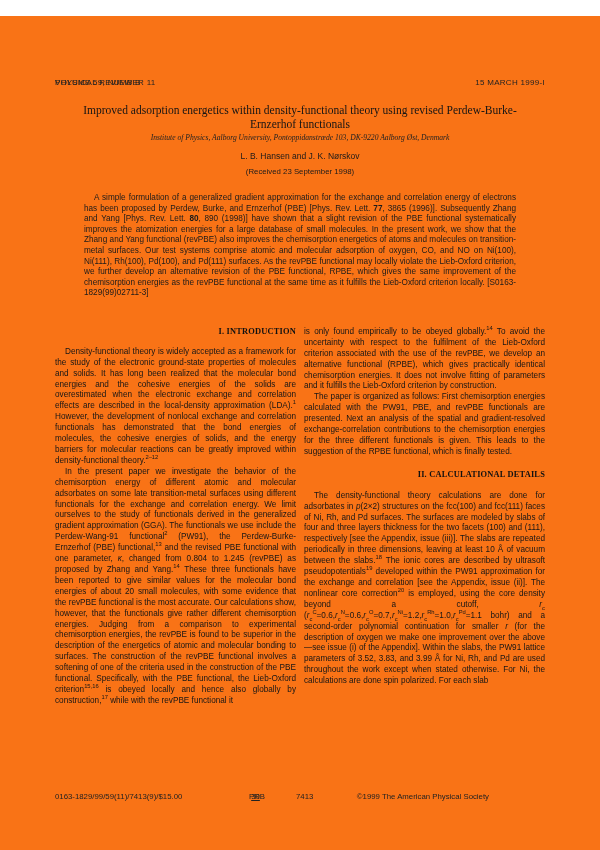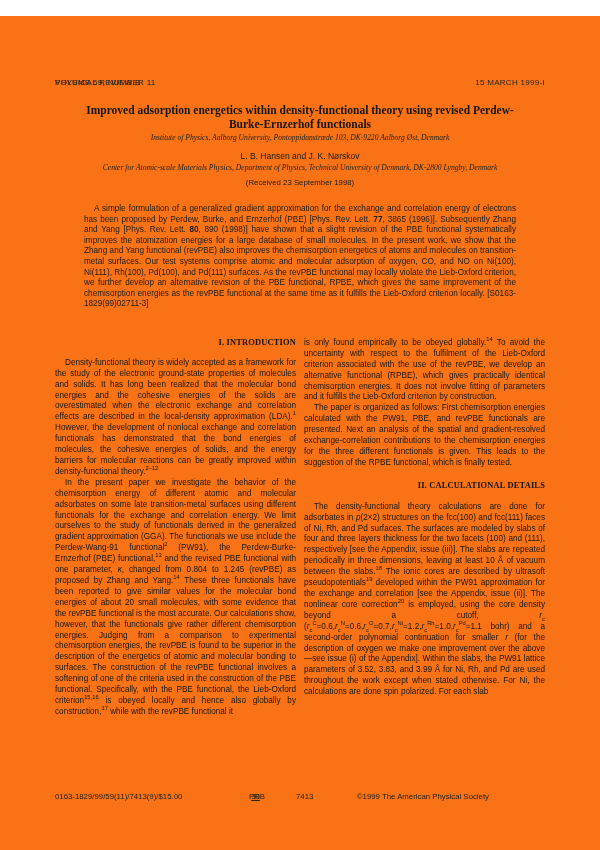--- a/index.html
+++ b/index.html
@@ -15,21 +15,21 @@
     overflow: hidden;
   }
   .running-head {
     display: flex; justify-content: space-between; align-items: baseline;
     font-size: 8px; letter-spacing: 0.3px; color: #222;
   }
   .running-head .center { position: absolute; left: 0; right: 0; text-align: left; }
   .running-head { position: relative; }
   .paper-title {
     font-family: "Liberation Serif", serif;
-    font-weight: bold;
+    font-weight: normal;
     font-size: 11.5px; line-height: 13.5px;
     text-align: center;
     max-width: 450px;
     margin: 17px auto 0 auto;
     color: #151515;
   }
   .author-name { text-align: center; font-size: 8.5px; margin-top: 12px; color: #1a1a1a; }
   .author-affiliation {
     font-family: "Liberation Serif", serif; font-style: italic;
     text-align: center; font-size: 7.6px; margin-top: 2px; color: #222;
@@ -86,21 +86,20 @@
     <span>PHYSICAL REVIEW B</span>
     <span class="center">VOLUME 59, NUMBER 11</span>
     <span>15 MARCH 1999-I</span>
   </div>
 
   <div class="paper-title">Improved adsorption energetics within density-functional theory using revised Perdew-Burke-Ernzerhof functionals</div>
 
   <div class="author-affiliation">Institute of Physics, Aalborg University, Pontoppidanstræde 103, DK-9220 Aalborg Øst, Denmark</div>
 
   <div class="author-name second">L. B. Hansen and J. K. Nørskov</div>
-  <div class="author-affiliation">Center for Atomic-scale Materials Physics, Department of Physics, Technical University of Denmark, DK-2800 Lyngby, Denmark</div>
 
   <div class="received">(Received 23 September 1998)</div>
 
   <div class="abstract">
     <p>A simple formulation of a generalized gradient approximation for the exchange and correlation energy of electrons has been proposed by Perdew, Burke, and Ernzerhof (PBE) [Phys. Rev. Lett. <b>77</b>, 3865 (1996)]. Subsequently Zhang and Yang [Phys. Rev. Lett. <b>80</b>, 890 (1998)] have shown that a slight revision of the PBE functional systematically improves the atomization energies for a large database of small molecules. In the present work, we show that the Zhang and Yang functional (revPBE) also improves the chemisorption energetics of atoms and molecules on transition-metal surfaces. Our test systems comprise atomic and molecular adsorption of oxygen, CO, and NO on Ni(100), Ni(111), Rh(100), Pd(100), and Pd(111) surfaces. As the revPBE functional may locally violate the Lieb-Oxford criterion, we further develop an alternative revision of the PBE functional, RPBE, which gives the same improvement of the chemisorption energies as the revPBE functional at the same time as it fulfills the Lieb-Oxford criterion locally. [S0163-1829(99)02711-3]</p>
   </div>
 
   <div class="columns">
     <div class="col">
       <div class="section-heading">I. INTRODUCTION</div>

